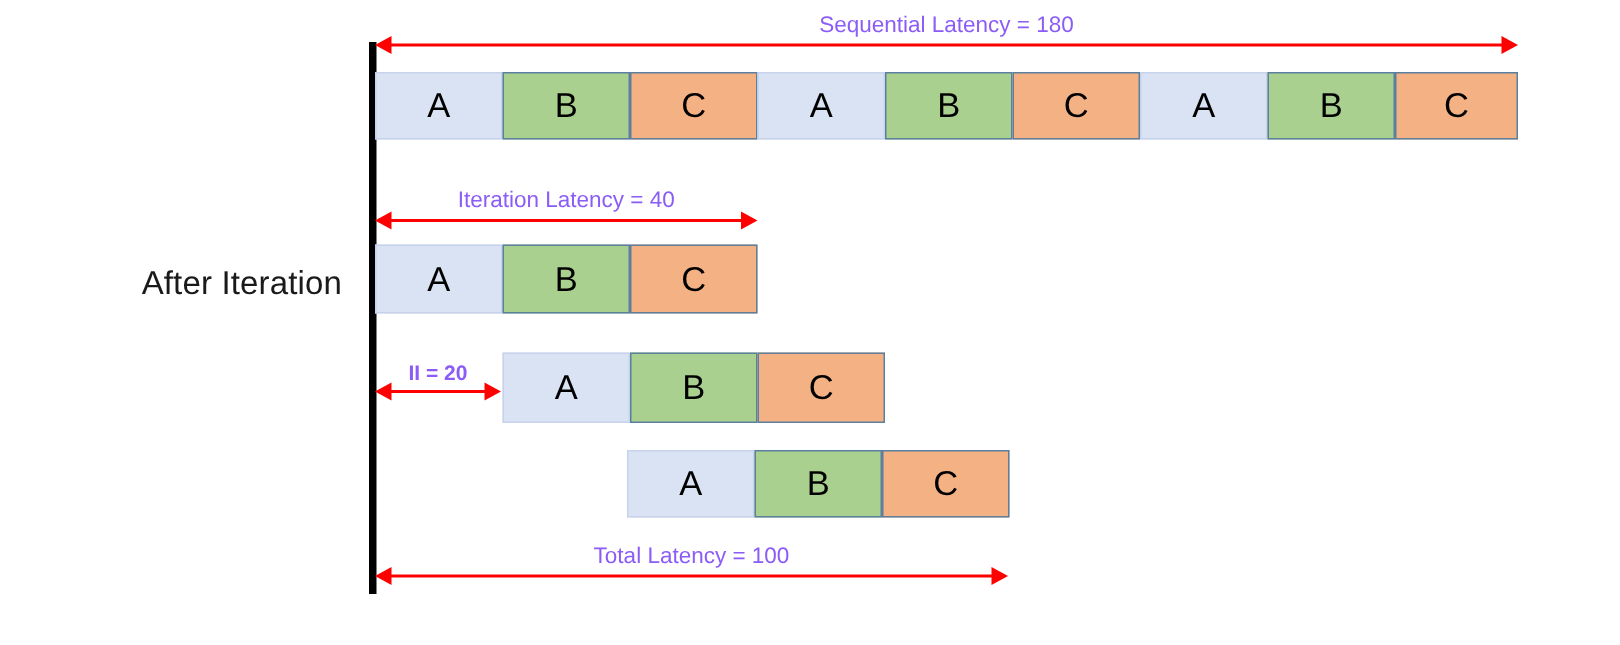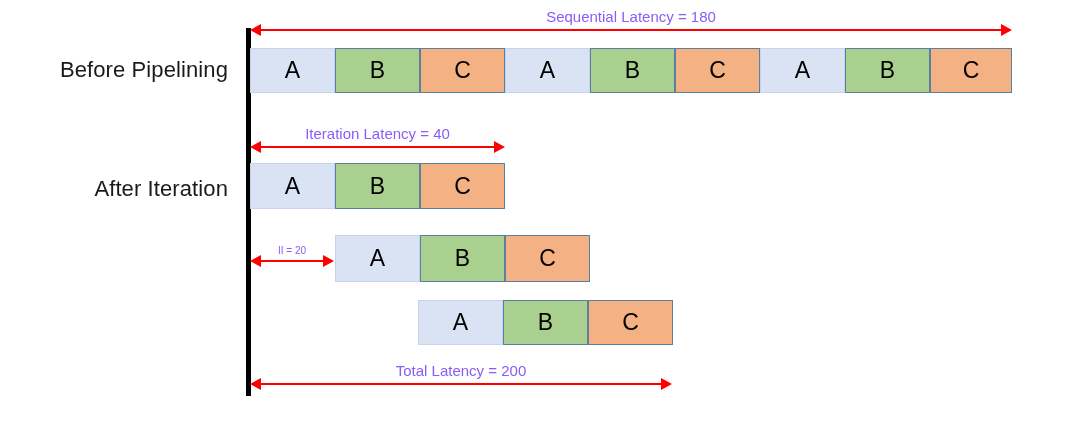--- a/index.html
+++ b/index.html
@@ -97,31 +97,31 @@
     position: absolute;
     left: 0;
     right: 0;
     bottom: 6px;
     text-align: center;
     font-size: 15px;
     color: #8b5cf6;
     white-space: nowrap;
   }
   .measure.small .caption {
-    font-size: 10px;
+    font-size: 14px;
+    font-weight: bold;
   }
 </style>
 </head>
 <body>
 
 <div id="canvas">
 
   <div class="axis" style="left:246px; top:28px; height:368px;"></div>
 
-  <div class="row-label" style="left:0px; top:57px; width:228px;">Before Pipelining</div>
 
   <div class="row-label" style="left:0px; top:176px; width:228px;">After Iteration</div>
 
   <div class="measure" style="left:250px; top:29px; width:762px;">
     <div class="head left"></div>
     <div class="line"></div>
     <div class="head right"></div>
     <div class="caption">Sequential Latency = 180</div>
   </div>
 
@@ -160,16 +160,16 @@
   <div class="stage C" style="left:505px; top:235px; width:85px; height:47px;">C</div>
 
   <div class="stage A" style="left:418px; top:300px; width:85px; height:45px;">A</div>
   <div class="stage B" style="left:503px; top:300px; width:85px; height:45px;">B</div>
   <div class="stage C" style="left:588px; top:300px; width:85px; height:45px;">C</div>
 
   <div class="measure" style="left:250px; top:383px; width:422px;">
     <div class="head left"></div>
     <div class="line"></div>
     <div class="head right"></div>
-    <div class="caption">Total Latency = 200</div>
+    <div class="caption">Total Latency = 100</div>
   </div>
 
 </div>
 
 </body></html>

